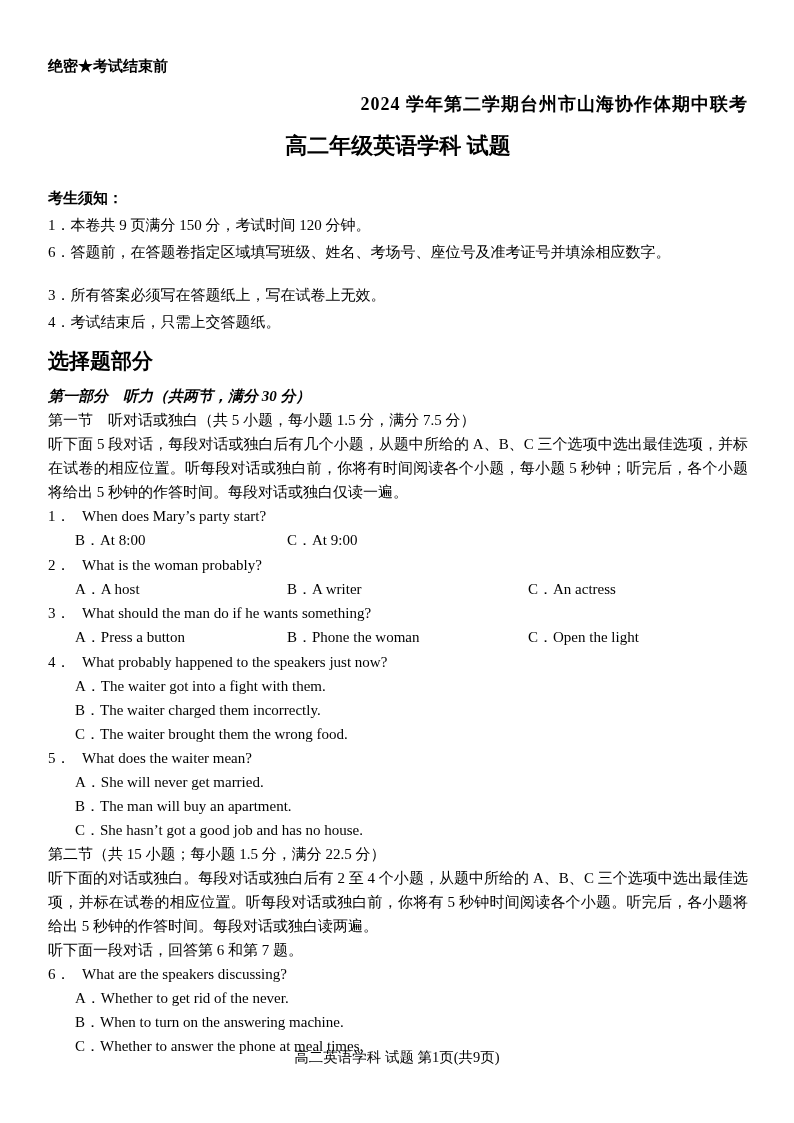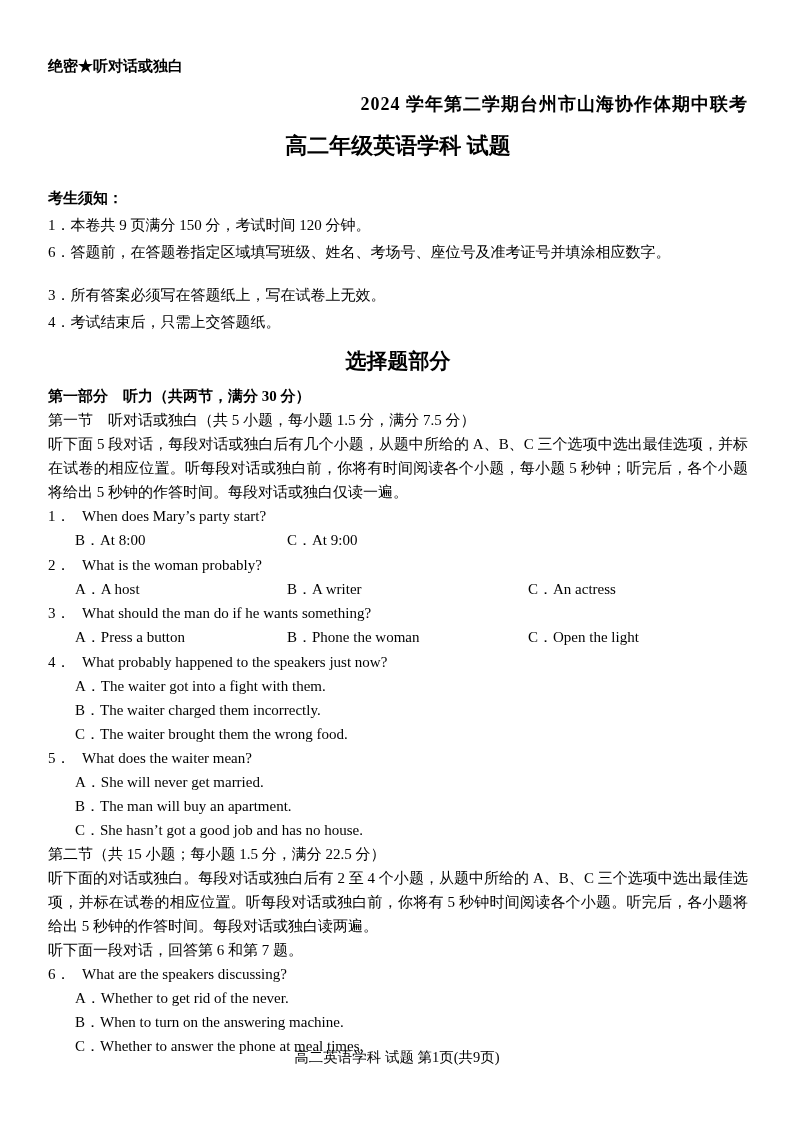--- a/index.html
+++ b/index.html
@@ -11,24 +11,24 @@
   }
   .page { box-sizing: border-box; width: 794px; padding: 56px 46px 0 48px; }
 
   .secret { font-size: 15px; font-weight: bold; line-height: 20px; }
   .exam-title { text-align: right; font-size: 18px; font-weight: bold; margin-top: 16px; letter-spacing: 1px; }
   .exam-subtitle { text-align: center; font-size: 22px; font-weight: bold; margin-top: 15px; }
 
   .notice { margin-top: 24px; font-size: 15px; line-height: 27px; }
   .notice-heading { font-weight: bold; }
 
-  .section-title { text-align: center; font-size: 21px; font-weight: bold; margin: 11px 0 9px 0; }
+  .section-title { text-align: left; font-size: 21px; font-weight: bold; margin: 11px 0 9px 0; }
 
   .line  { font-size: 15px; line-height: 24px; }
-  .bold  { font-weight: bold; }
+  .bold  { font-weight: bold; font-style: italic; }
   .para  { font-size: 15px; line-height: 24px; text-align: justify; }
 
   .question { display: flex; font-size: 15px; line-height: 24px; }
   .q-num  { flex: 0 0 34px; }
   .q-text { flex: 1; }
 
   .opts-inline {
     display: grid; grid-template-columns: 212px 241px 1fr;
     margin-left: 27px; font-size: 15px; line-height: 24.5px;
   }
@@ -37,21 +37,21 @@
   .footer {
     position: absolute; left: 0; right: 0; bottom: 56px;
     text-align: center; font-size: 14.5px; margin-top: 8px;
   }
 </style>
 </head>
 <body>
 
 <div class="page">
 
-  <div class="secret">绝密★听对话或独白</div>
+  <div class="secret">绝密★考试结束前</div>
 
   <div class="exam-title">2024 学年第二学期台州市山海协作体期中联考</div>
   <div class="exam-subtitle">高二年级英语学科 试题</div>
 
   <div class="notice">
     <div class="notice-heading">考生须知：</div>
     <div class="line" style="line-height:27px;">1．本卷共 9 页满分 150 分，考试时间 120 分钟。</div>
     <div class="line" style="line-height:27px;">6．答题前，在答题卷指定区域填写班级、姓名、考场号、座位号及准考证号并填涂相应数字。</div>
     <div class="line" style="line-height:27px;margin-top:16px;">3．所有答案必须写在答题纸上，写在试卷上无效。</div>
     <div class="line" style="line-height:27px;">4．考试结束后，只需上交答题纸。</div>

